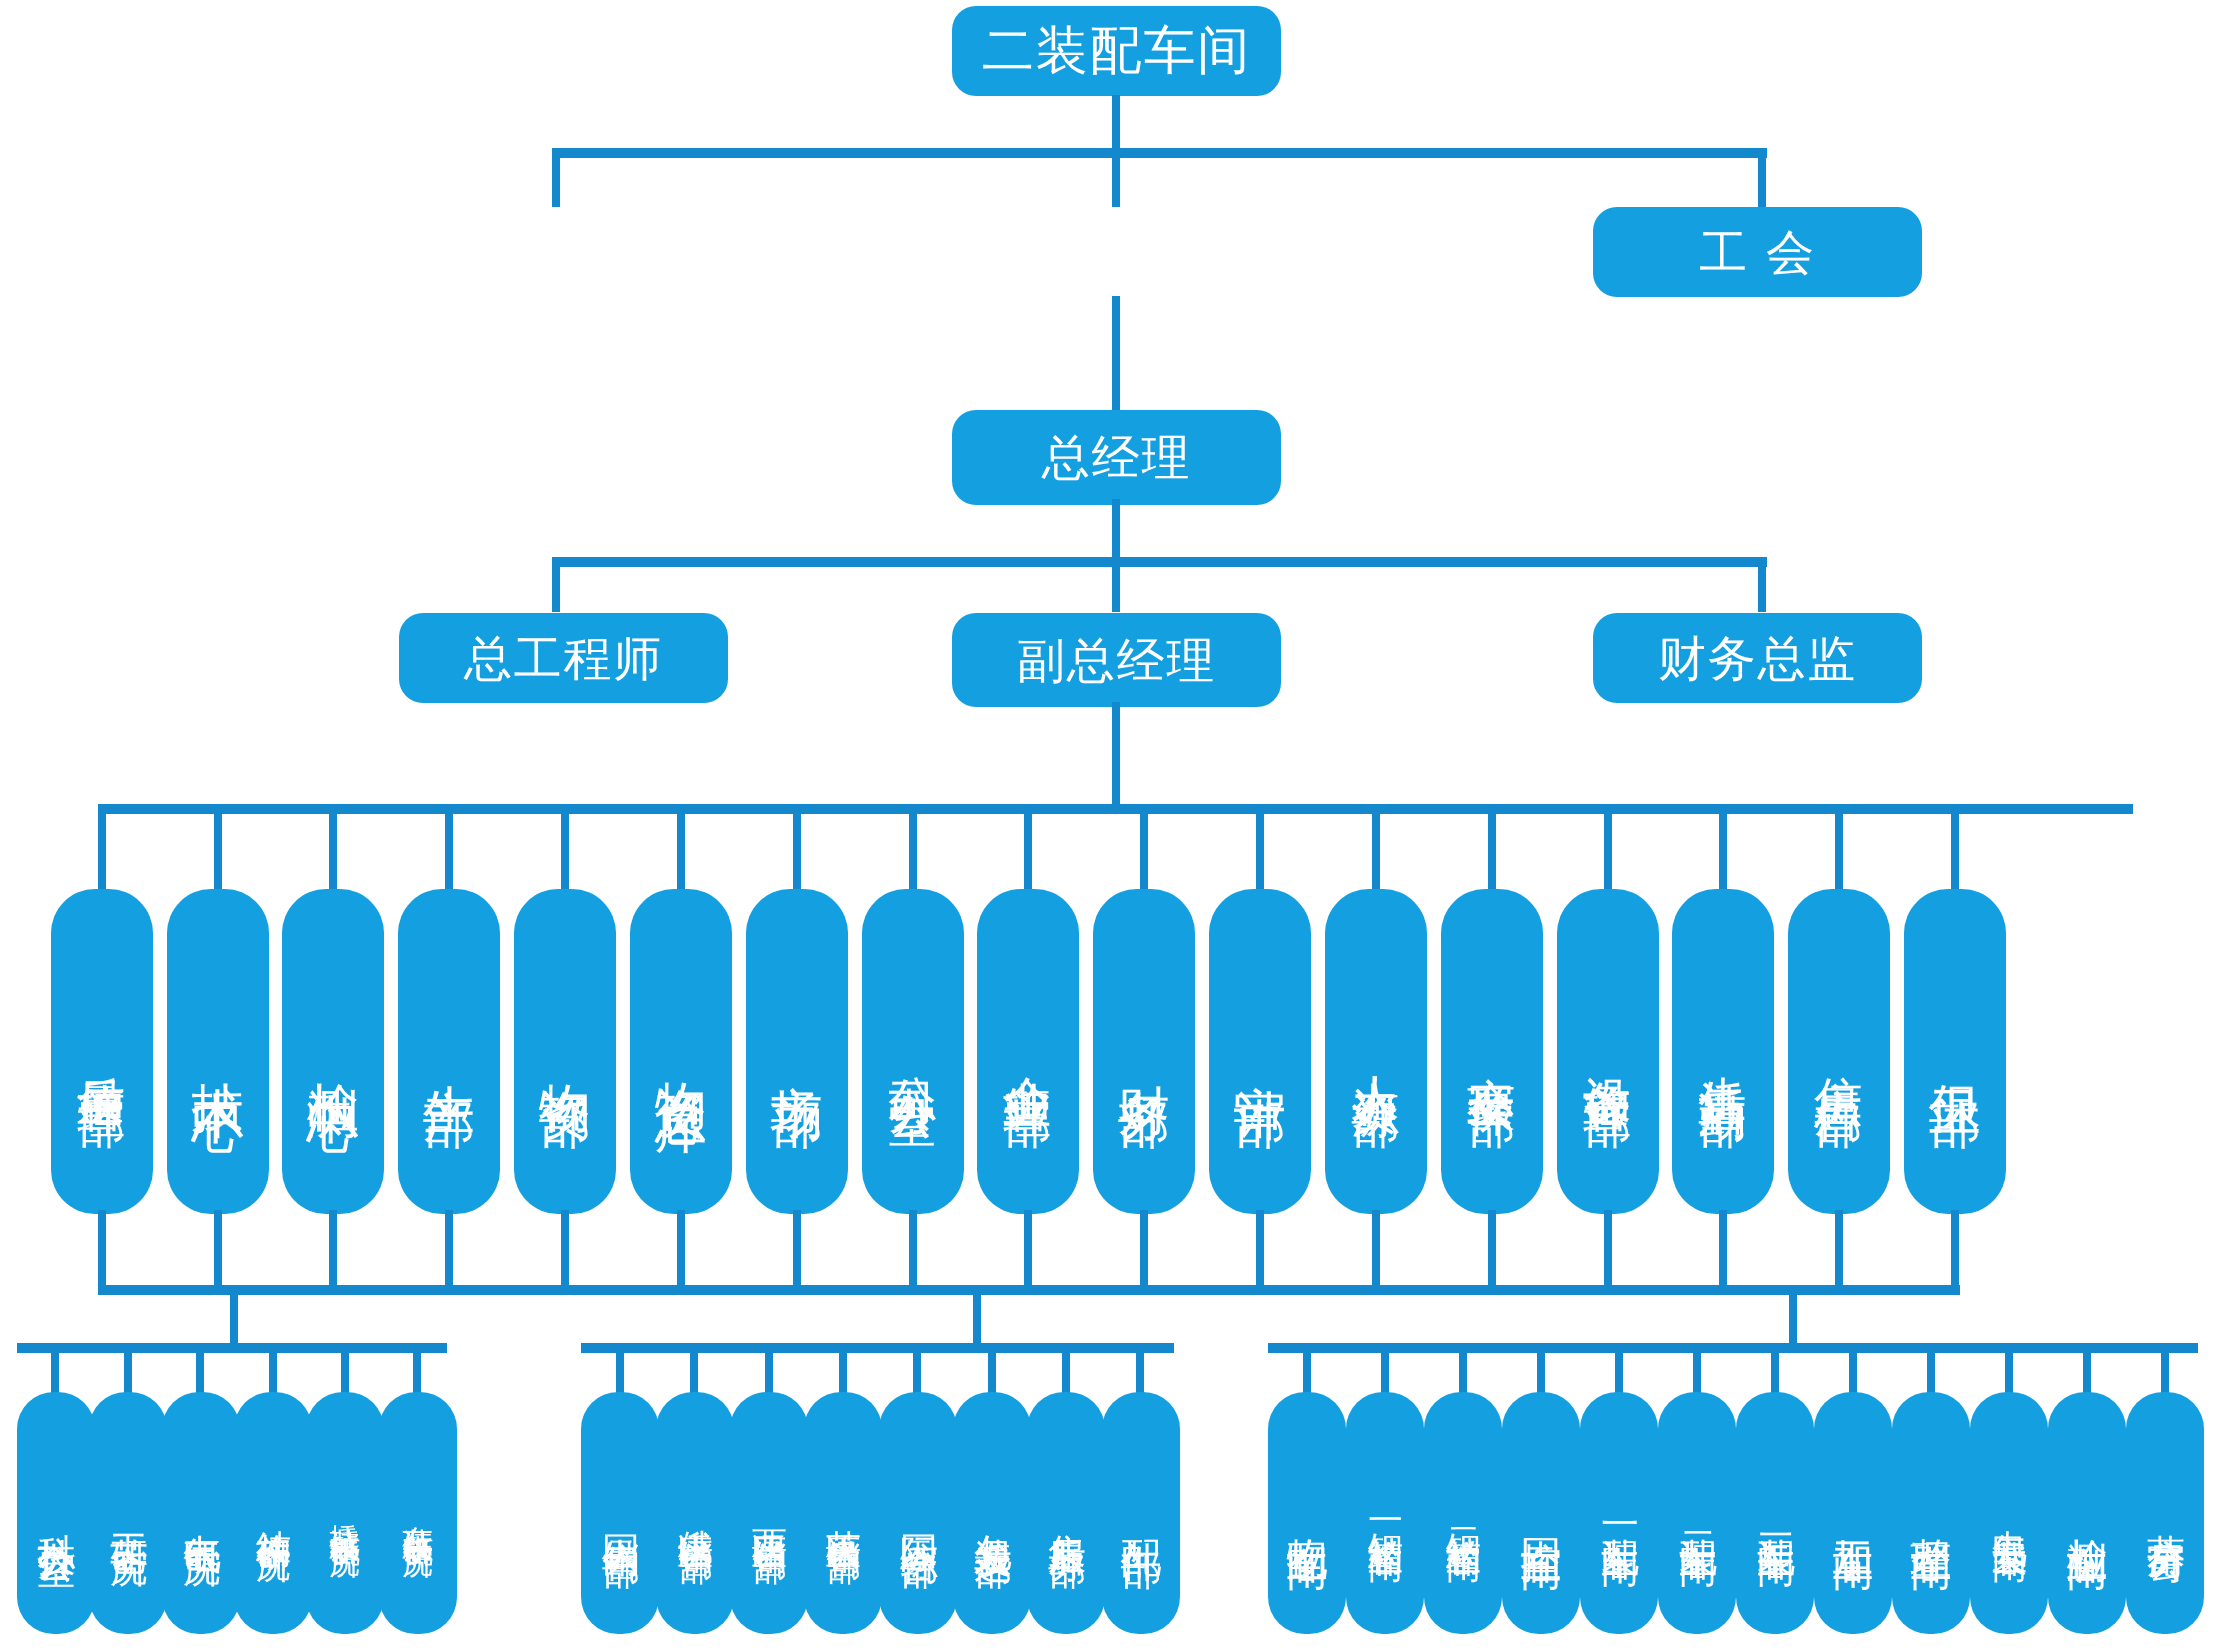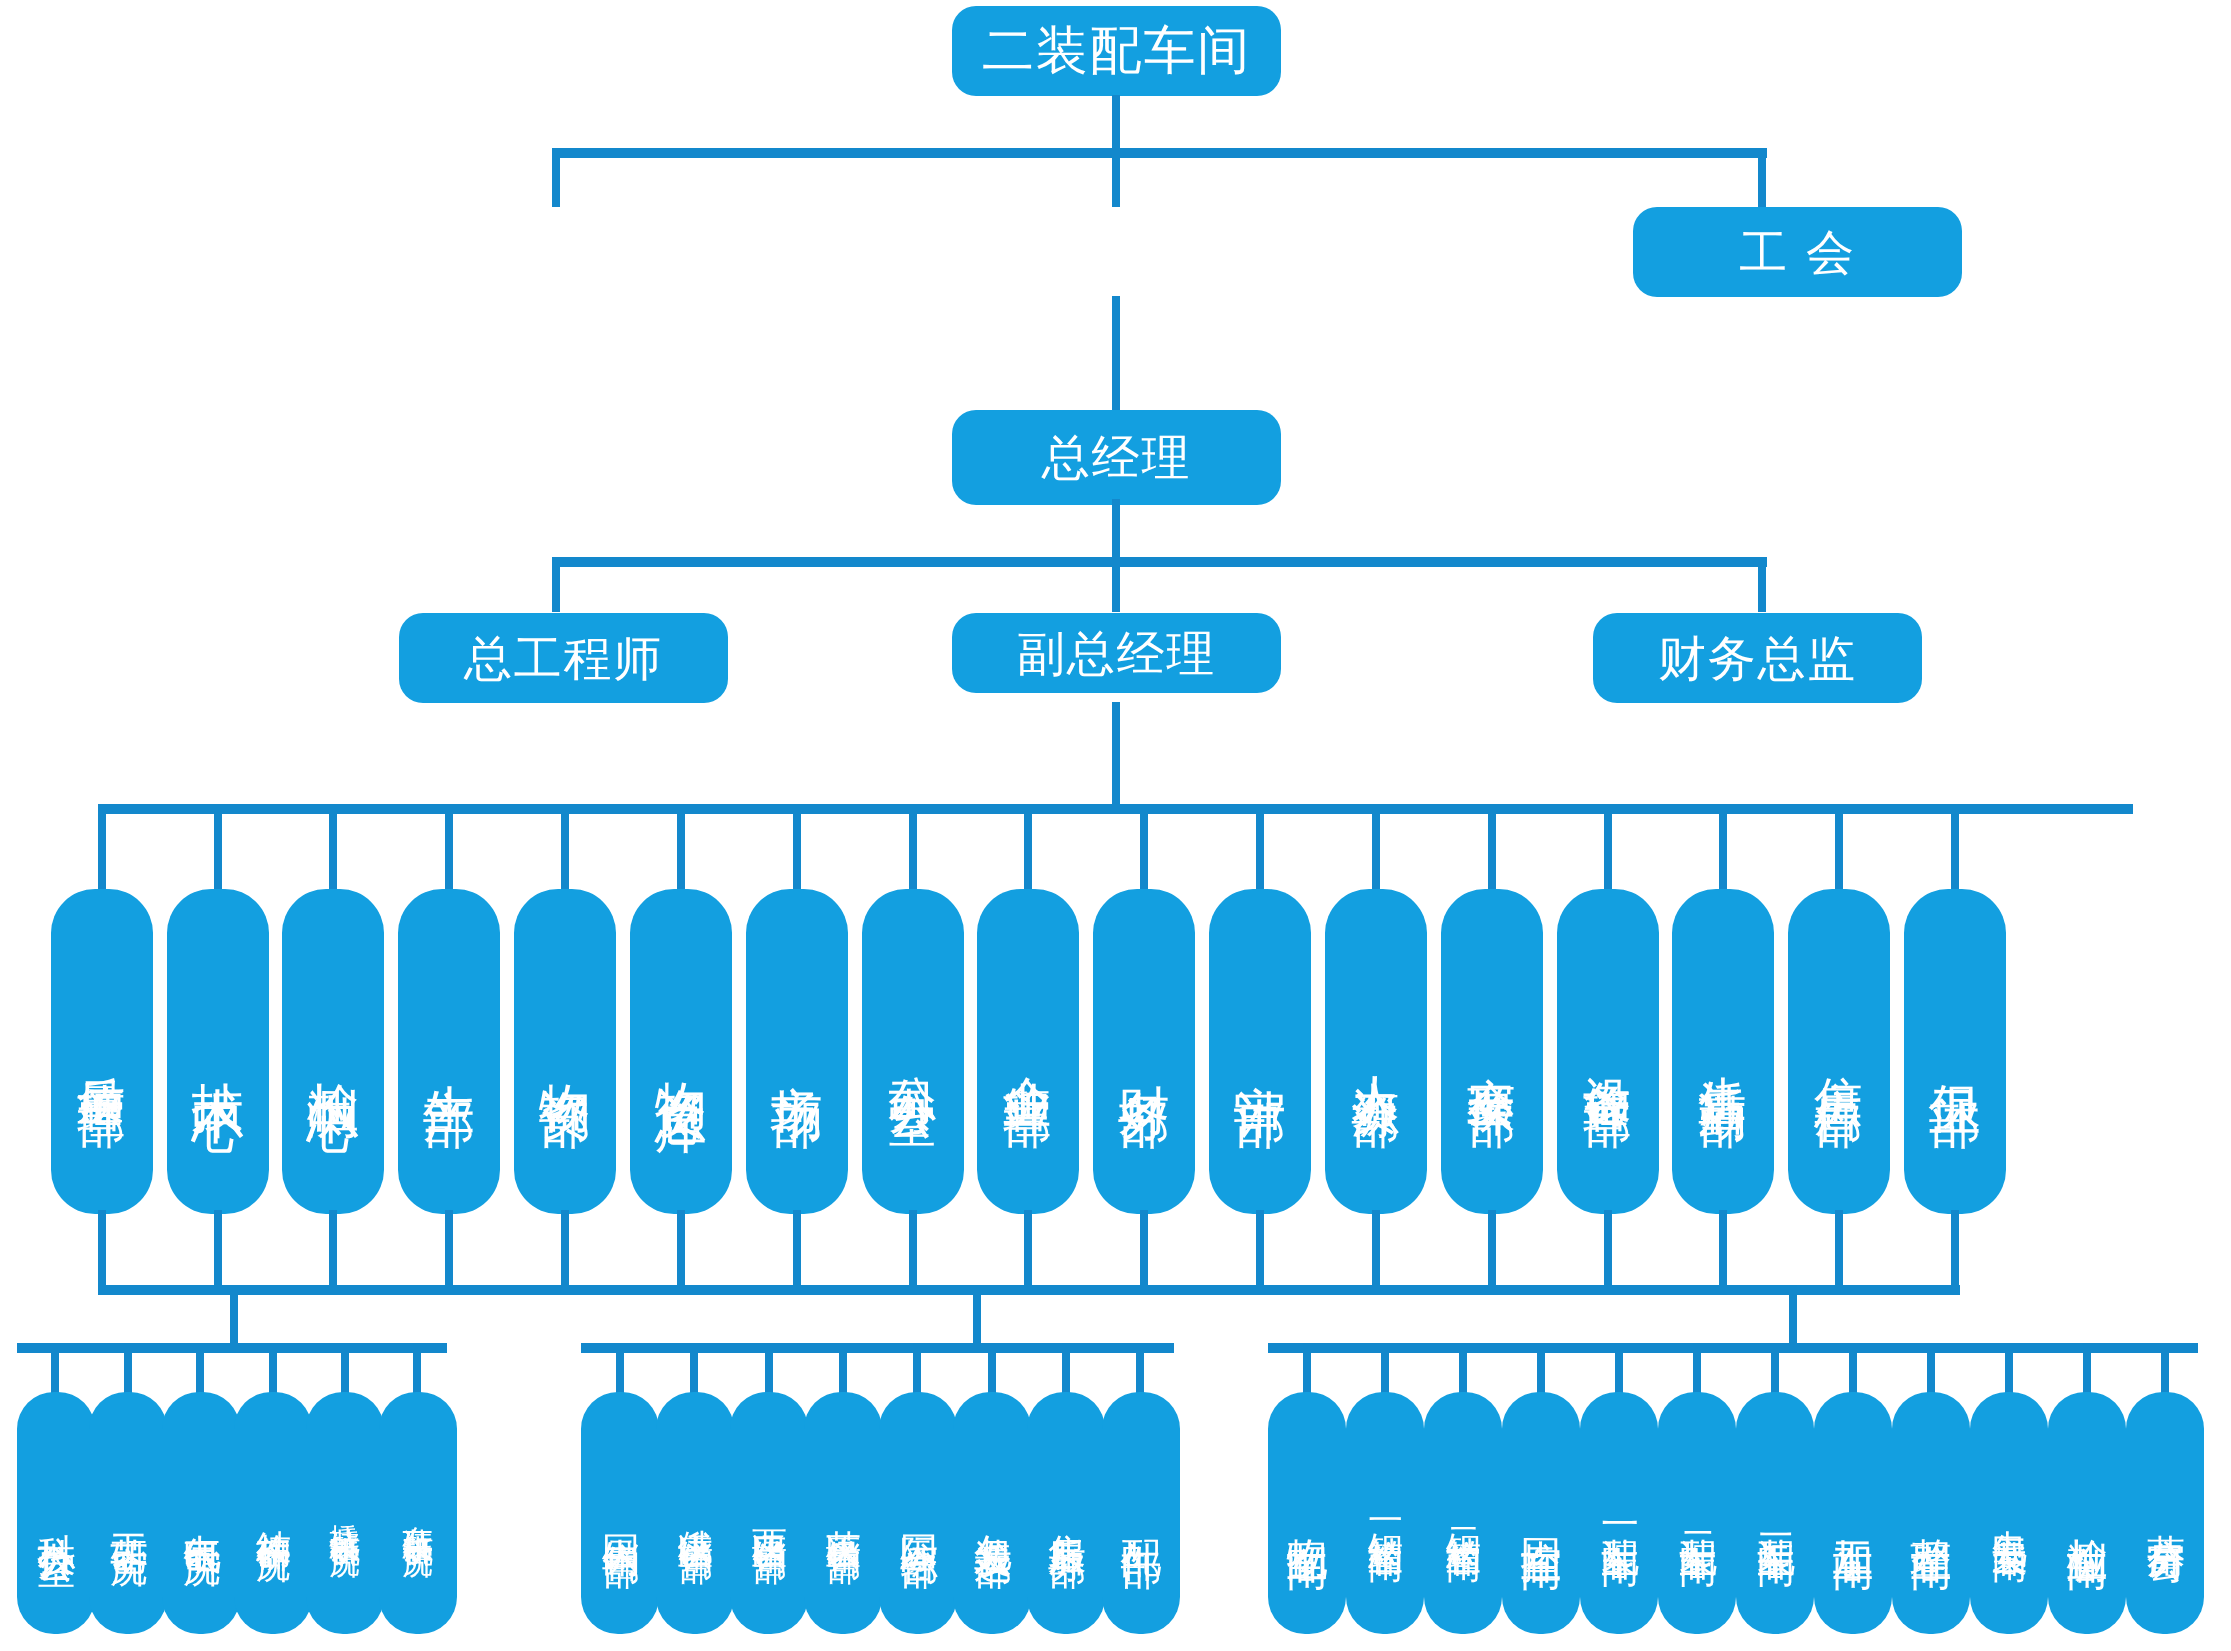--- a/index.html
+++ b/index.html
@@ -52,35 +52,35 @@
   <div class="node h" style="left:952px;top:5.5px;width:329px;height:90px;font-size:52px;">二装配车间</div>
 
   <div class="ln v" style="left:1112px;top:95px;width:8.3px;height:57px;"></div>
 
   <div class="ln h" style="left:552px;top:148px;width:1215px;height:10px;"></div>
 
   <div class="ln v" style="left:552px;top:148px;width:8.3px;height:59px;"></div>
   <div class="ln v" style="left:1112px;top:148px;width:8.3px;height:59px;"></div>
   <div class="ln v" style="left:1758px;top:148px;width:8.3px;height:59px;"></div>
 
-  <div class="node h" style="left:1593px;top:207px;width:329px;height:90px;font-size:48px;margin-left:40px;">工 会</div>
+  <div class="node h" style="left:1593px;top:207px;width:329px;height:90px;font-size:48px;">工 会</div>
 
   <div class="ln v" style="left:1112px;top:296px;width:8.3px;height:116px;"></div>
 
   <div class="node h" style="left:952px;top:410px;width:329px;height:95px;font-size:48px;">总经理</div>
 
   <div class="ln v" style="left:1112px;top:499px;width:8.3px;height:63px;"></div>
   <div class="ln h" style="left:552px;top:557px;width:1215px;height:10px;"></div>
 
   <div class="ln v" style="left:552px;top:557px;width:8.3px;height:55px;"></div>
   <div class="ln v" style="left:1112px;top:557px;width:8.3px;height:55px;"></div>
   <div class="ln v" style="left:1758px;top:557px;width:8.3px;height:55px;"></div>
 
   <div class="node h" style="left:399px;top:613px;width:329px;height:90px;font-size:48px;">总工程师</div>
-  <div class="node h" style="left:952px;top:613px;width:329px;height:80px;font-size:48px;">副总经理</div>
+  <div class="node h" style="left:952px;top:613px;width:329px;height:94px;font-size:48px;">副总经理</div>
   <div class="node h" style="left:1593px;top:613px;width:329px;height:90px;font-size:48px;">财务总监</div>
 
   <div class="ln v" style="left:1112px;top:702px;width:8.3px;height:107px;"></div>
 
   <div class="ln h" style="left:103px;top:804px;width:2030px;height:10px;"></div>
 
   <div id="dept-drops">
       <div class="ln v" style="left: 98px; top: 804px; width: 8.3px; height: 89px;"></div>
       <div class="ln v" style="left: 214px; top: 804px; width: 8.3px; height: 89px;"></div>
       <div class="ln v" style="left: 329px; top: 804px; width: 8.3px; height: 89px;"></div>

